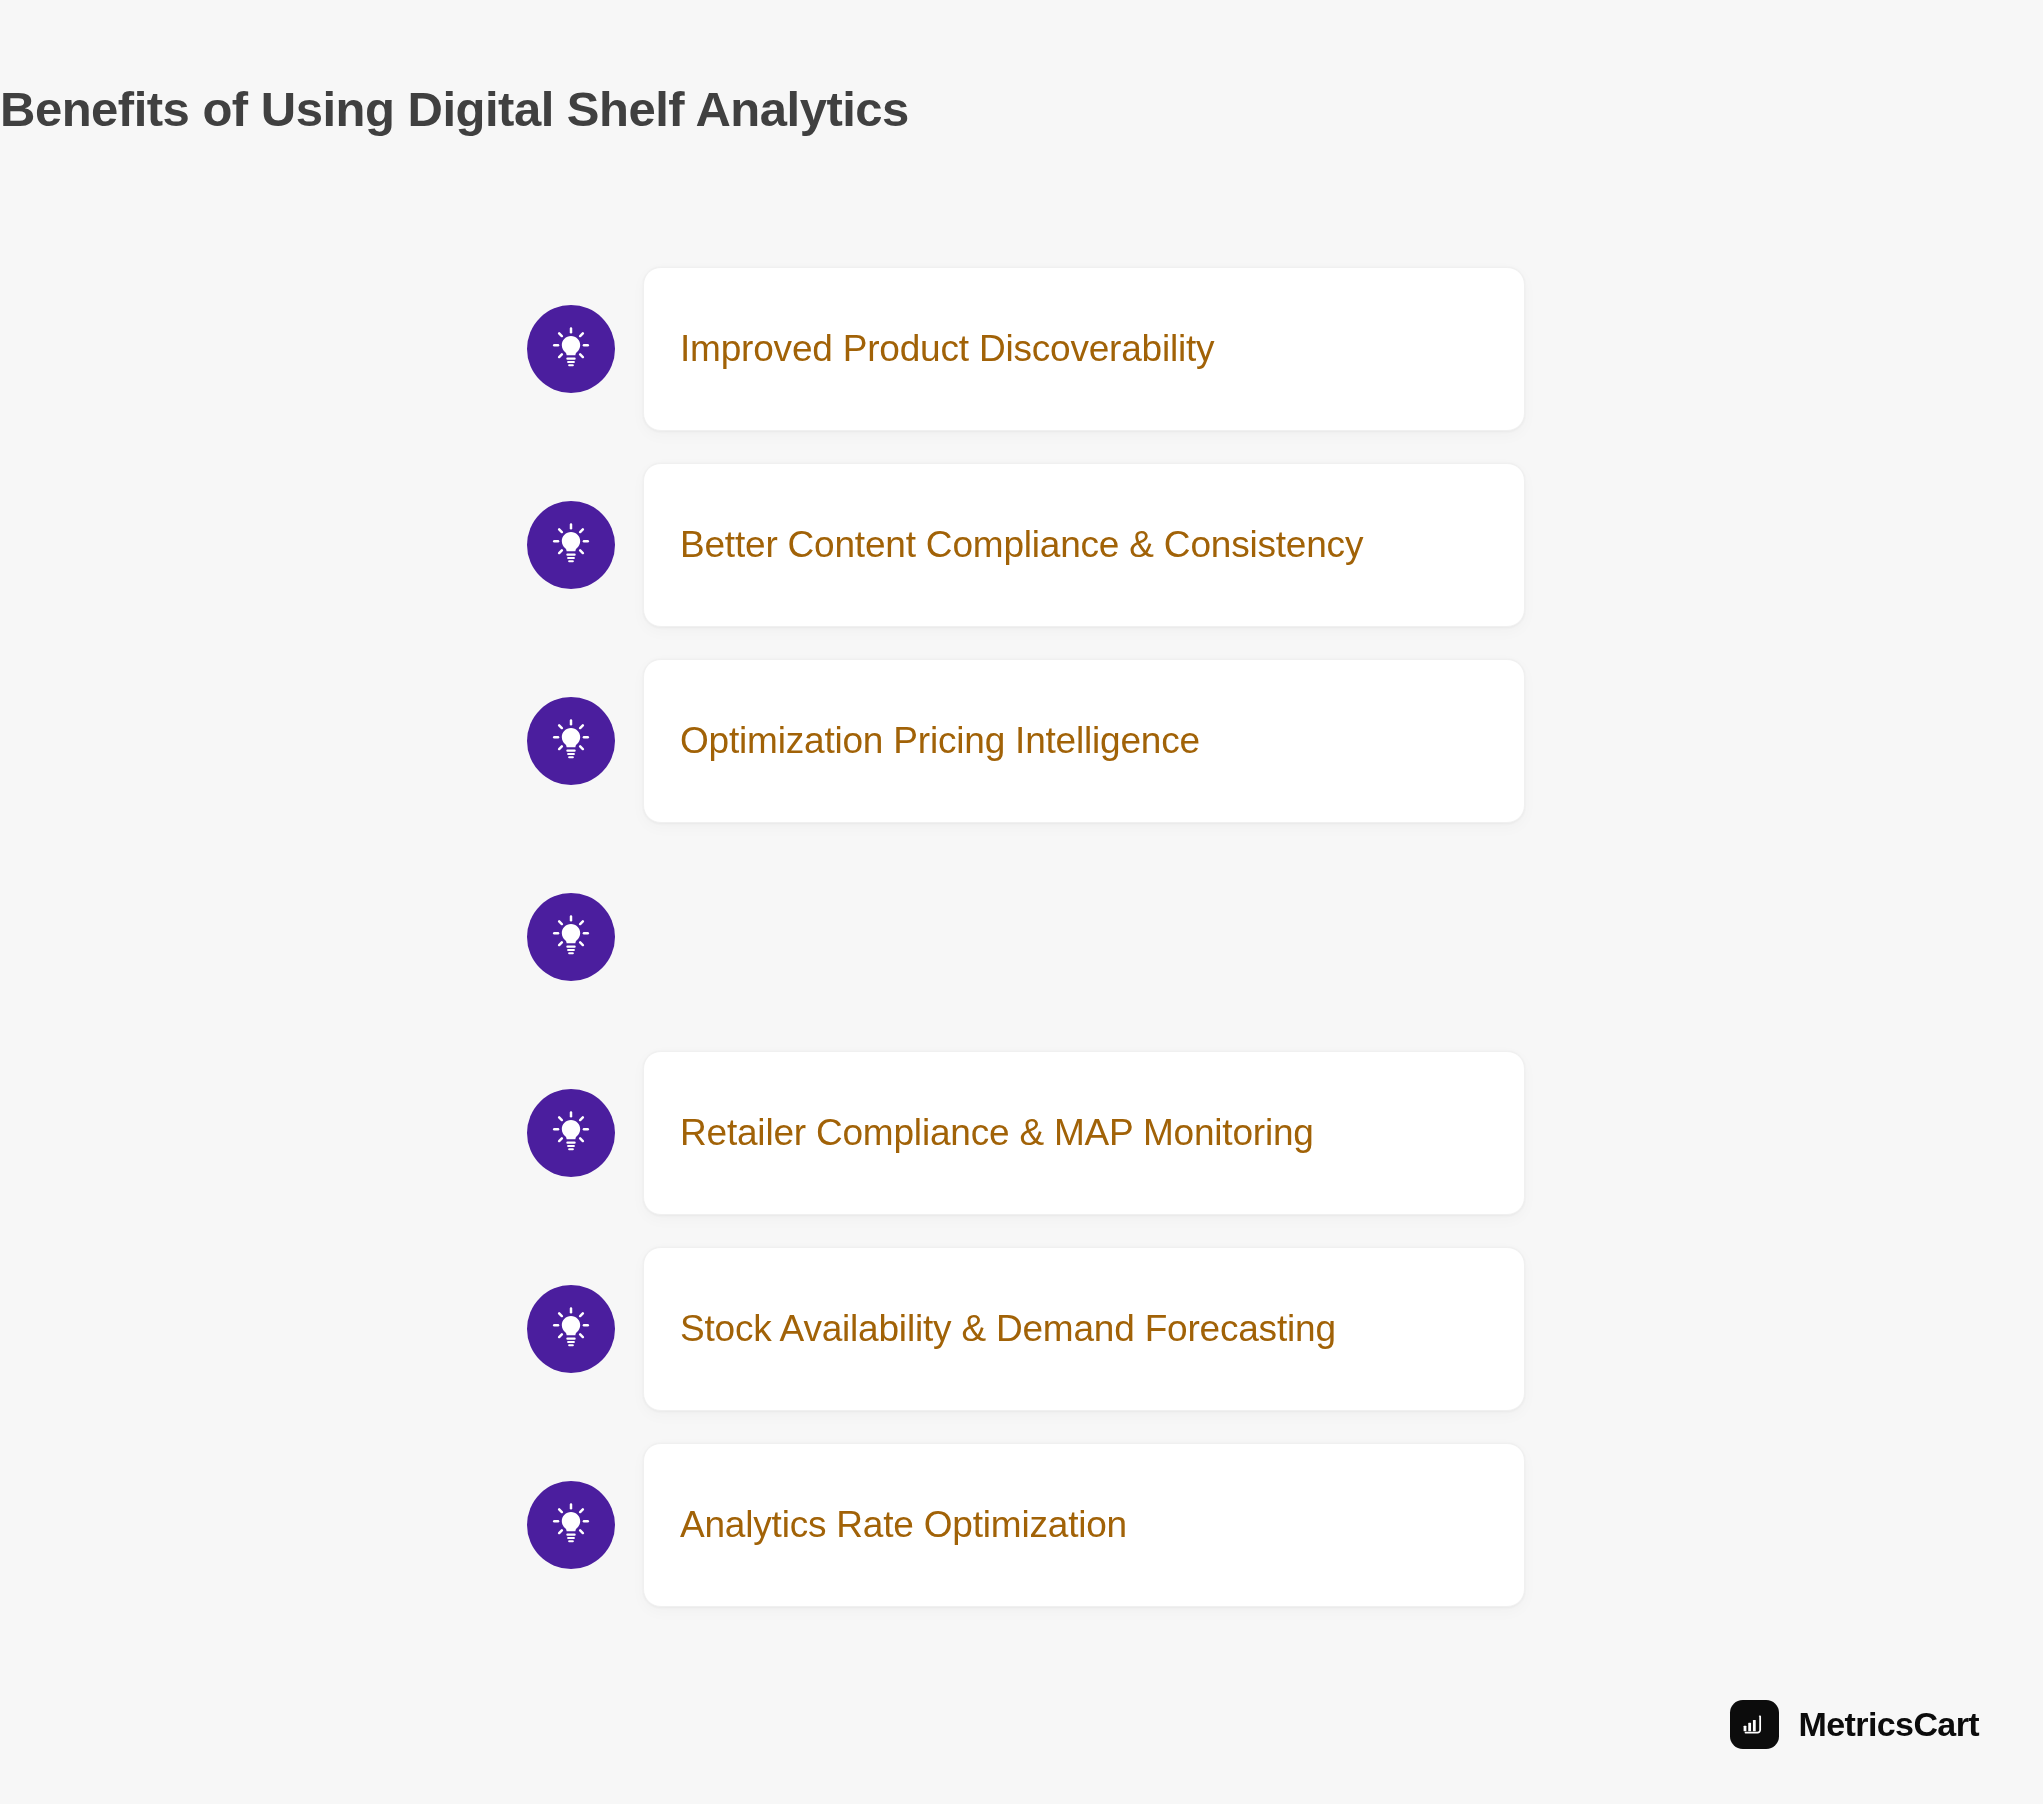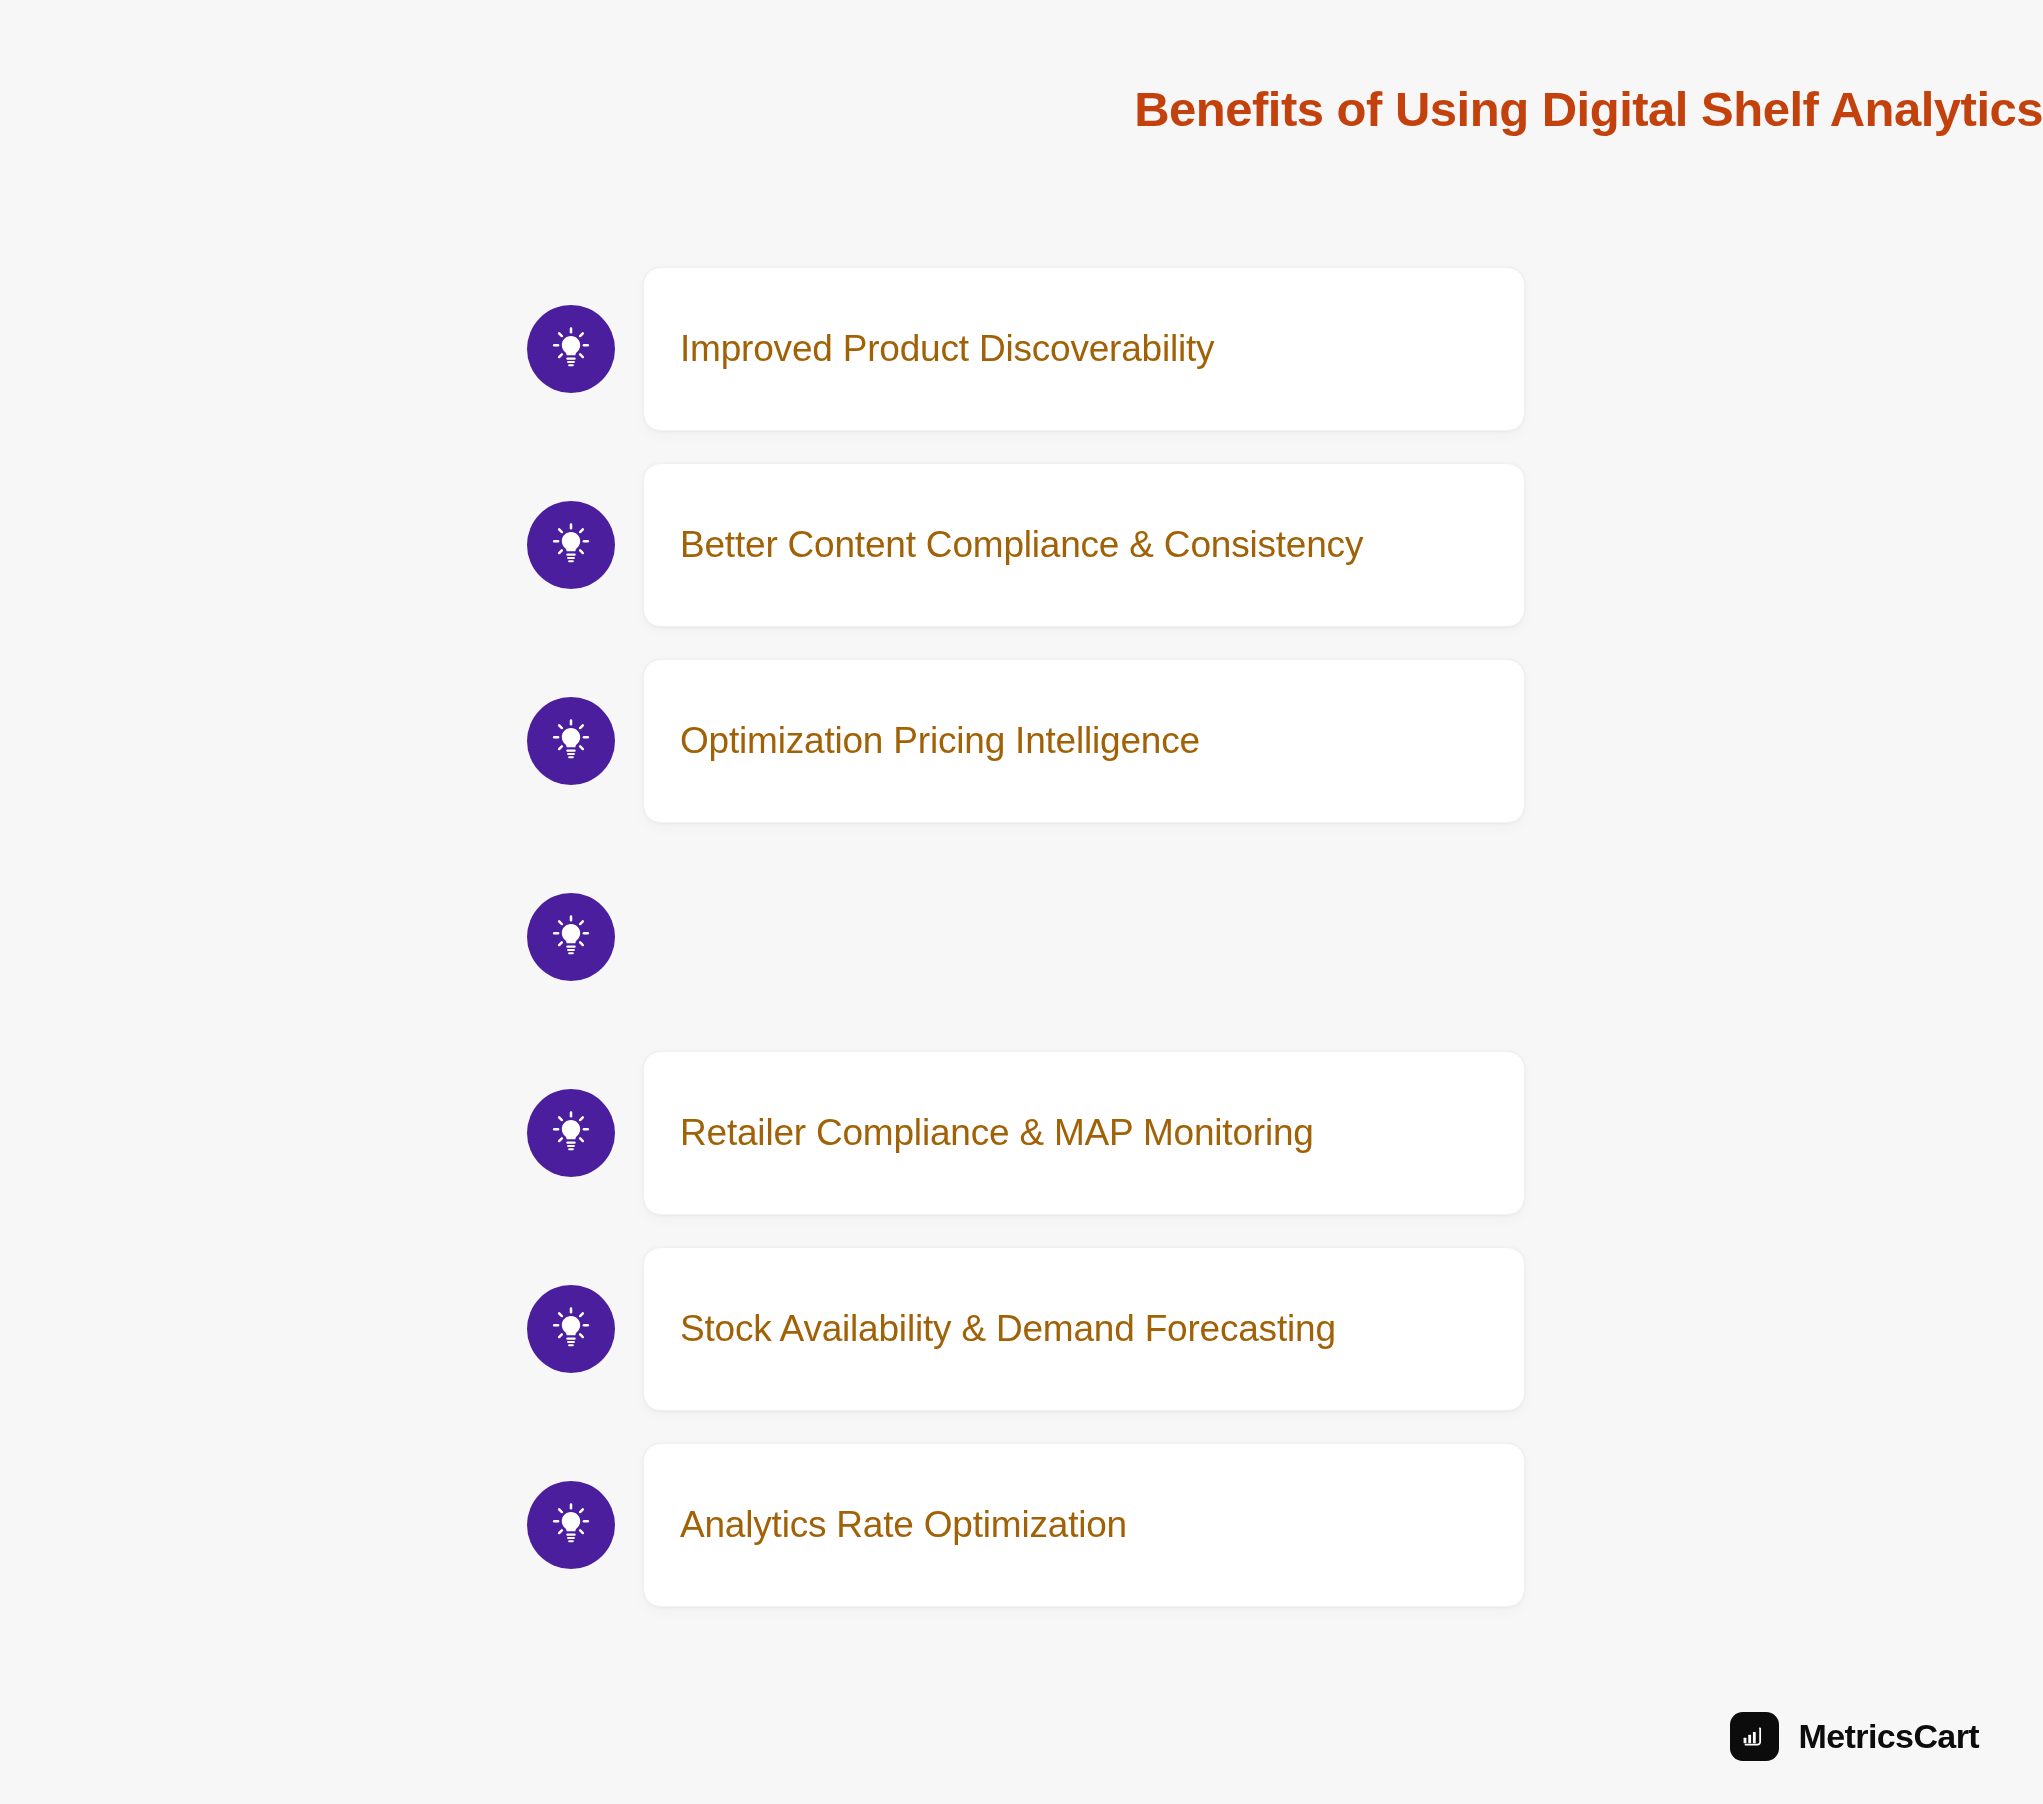--- a/index.html
+++ b/index.html
@@ -19,25 +19,25 @@
     height: 1804px;
     background: #f7f7f7;
   }
 
   
   .title {
     position: absolute;
     top: 82px;
     left: 0;
     width: 2043px;
-    text-align: right;
+    text-align: left;
     font-size: 49px;
     font-weight: 700;
     letter-spacing: -0.5px;
-    color: #c2410c;
+    color: #404040;
     line-height: 1.12;
     white-space: nowrap;
   }
 
   
   .benefit-list {
     position: absolute;
     top: 267px;
     left: 527px;
     width: 998px;
@@ -92,21 +92,21 @@
   .benefit-icon svg {
     width: 46px;
     height: 46px;
     display: block;
   }
 
   
   .brand {
     position: absolute;
     right: 64px;
-    bottom: 43px;
+    bottom: 55px;
     display: flex;
     align-items: center;
     gap: 20px;
   }
 
   .brand-mark {
     width: 49px;
     height: 49px;
     border-radius: 12.8px;
     background: #0c0c0c;

